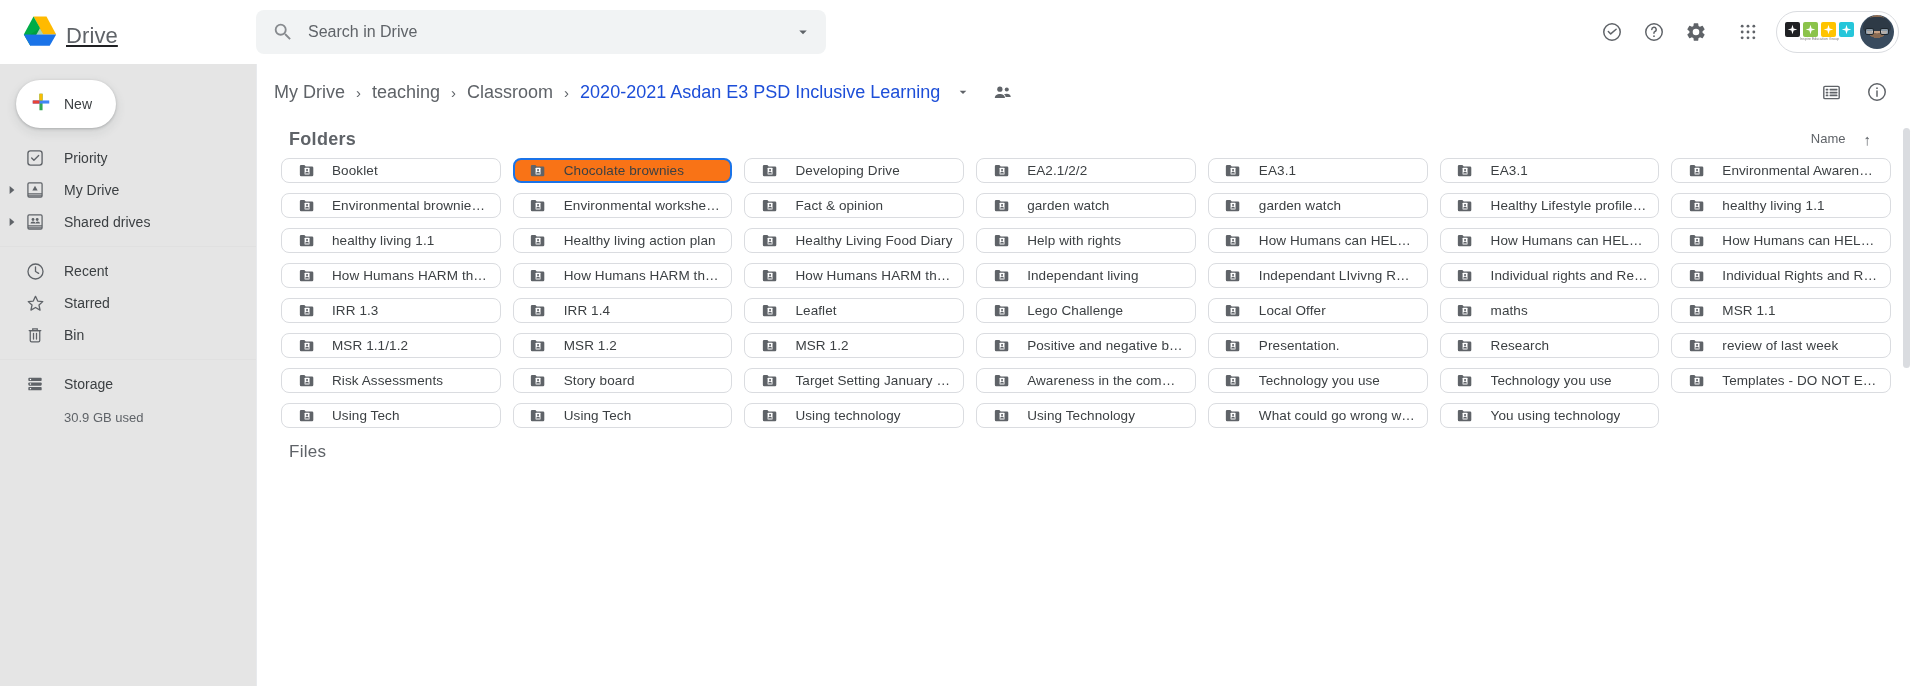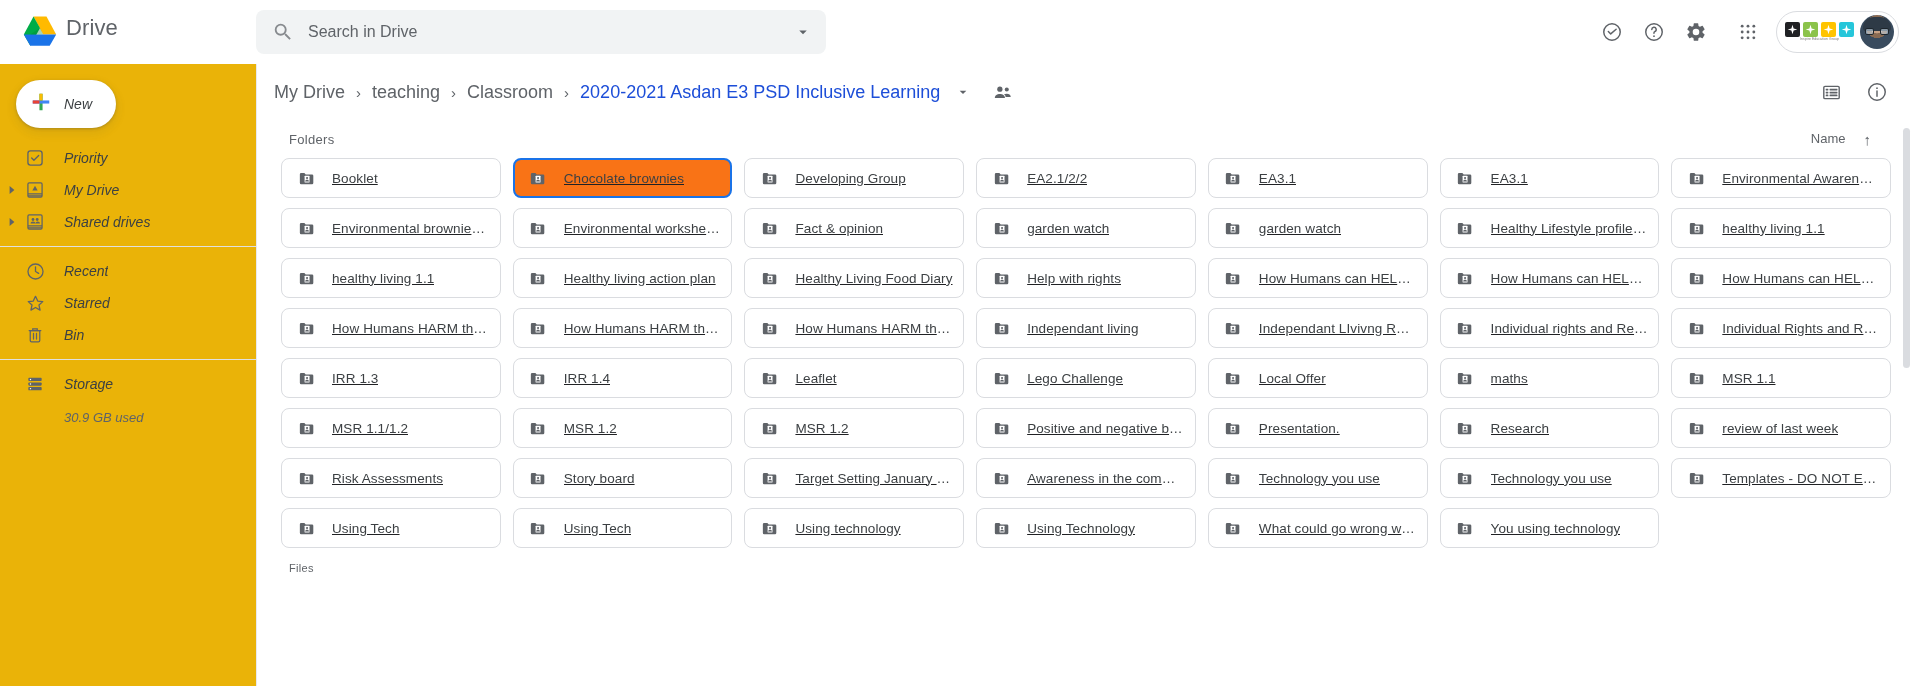--- a/index.html
+++ b/index.html
@@ -14,21 +14,21 @@
   }
   .app { display: flex; flex-direction: column; width: 1913px; height: 686px; }
 
   
   .topbar {
     height: 64px; flex: 0 0 64px;
     display: flex; align-items: center;
     background: #fff;
     position: relative;
   }
-  .brand { display: flex; align-items: flex-start; width: 256px; padding-left: 20px; flex: 0 0 256px; }
+  .brand { display: flex; align-items: flex-end; width: 256px; padding-left: 20px; flex: 0 0 256px; text-decoration: underline; }
   .brand-logo { width: 40px; height: 34px; margin-right: 6px; }
   .brand-name { font-size: 22px; color: #5f6368; letter-spacing: .1px; }
 
   .search-wrap { flex: 0 0 auto; margin-left: 0px; }
   .searchbox {
     width: 570px; height: 44px; background: #f1f3f4; border-radius: 8px;
     display: flex; align-items: center; padding: 0 10px 0 16px;
     cursor: text;
   }
   .search-ico { width: 22px; height: 22px; flex: 0 0 22px; margin-right: 14px; opacity: .72; }
@@ -61,21 +61,21 @@
   }
   .av-hair { position:absolute; left:3px; top:2px; width:28px; height:14px; border-radius:14px 14px 4px 4px; background:#2e3a46; }
   .av-glass { position:absolute; left:5px; top:13px; width:24px; height:7px; }
   .av-glass i { position:absolute; width:9px; height:7px; border:1.2px solid #1d242b; border-radius:2px; background:rgba(210,225,240,.55); }
   .av-glass i:first-child { left:0; } .av-glass i:last-child { right:0; }
 
   
   .body { flex: 1 1 auto; display: flex; min-height: 0; }
 
   
-  .sidebar { width: 256px; flex: 0 0 256px; padding-top: 8px; background: #eab308; overflow: hidden; font-style: italic; }
+  .sidebar { width: 256px; flex: 0 0 256px; padding-top: 8px; background: #e5e5e5; overflow: hidden; }
   .new-btn {
     margin: 8px 0 14px 16px; height: 48px; width: 100px;
     border-radius: 24px; background: #fff;
     box-shadow: 0 1px 3px rgba(60,64,67,.3), 0 4px 8px 3px rgba(60,64,67,.07);
     display: flex; align-items: center; padding-left: 14px; gap: 12px; cursor: pointer;
   }
   .new-label { font-size: 14px; color: #3c4043; }
   .nav-item {
     height: 32px; display: flex; align-items: center;
     border-radius: 0 16px 16px 0; padding-right: 12px; margin-right: 14px;
@@ -100,41 +100,41 @@
   .crumb-sep { color: #5f6368; font-size: 15px; padding: 0 2px; user-select: none; }
   .crumb-caret { width: 24px; height: 24px; display: flex; align-items: center; justify-content: center; cursor: pointer; border-radius: 50%; margin-left: 2px; }
   .crumb-share { width: 34px; height: 34px; border-radius: 50%; display: flex; align-items: center; justify-content: center; margin-left: 10px; cursor: pointer; }
   .crumb-right { display: flex; align-items: center; gap: 6px; flex: 0 0 auto; }
 
   .content { flex: 1 1 auto; overflow: hidden; position: relative; padding: 0 18px 0 20px; }
   .section-head {
     display: flex; align-items: center; justify-content: space-between;
     height: 38px; padding: 0 6px 0 12px;
   }
-  .section-title { font-size: 13px; color: #5f6368; font-weight: 400; letter-spacing: .3px; }
+  .section-title { font-size: 18px; color: #5f6368; font-weight: 700; letter-spacing: .3px; }
   .sort-ctl { display: flex; align-items: flex-start; gap: 18px; color: #5f6368; font-size: 13px; padding-right: 18px; }
   .sort-name { cursor: pointer; }
   .sort-arrow { cursor: pointer; font-size: 15px; }
 
   .grid {
     display: grid; grid-template-columns: repeat(7, 1fr);
     gap: 10px 12px; padding: 0 4px;
   }
   .card {
-    height: 40px; border: 1px solid #dadce0; border-radius: 8px;
+    height: 25px; border: 1px solid #dadce0; border-radius: 8px;
     background: #fff; display: flex; align-items: center;
-    padding: 0 10px 0 14px; cursor: pointer; overflow: hidden; text-decoration: underline;
+    padding: 0 10px 0 14px; cursor: pointer; overflow: hidden;
   }
   .card.selected { border: 2px solid #1a73e8; background: #f97316; padding-left: 13px; }
   .card-ico { width: 20px; height: 20px; flex: 0 0 20px; margin-right: 16px; display: flex; align-items: center; justify-content: center; }
   .card-label {
     font-size: 13.5px; color: #3c4043; white-space: nowrap;
     overflow: hidden; text-overflow: ellipsis; letter-spacing: .1px;
   }
-  .files-head { padding: 14px 0 0 12px; font-size: 11px; color: #5f6368; font-weight: 500; letter-spacing: .3px; }
+  .files-head { padding: 14px 0 0 12px; font-size: 17px; color: #5f6368; font-weight: 500; letter-spacing: .3px; }
 
   
   .scroll-rail { position: absolute; right: 2px; top: 0; width: 8px; height: 100%; }
   .scroll-thumb { position: absolute; right: 1px; top: 8px; width: 7px; height: 240px; border-radius: 4px; background: #dadce0; cursor: pointer; }
 </style>
 </head>
 <body>
 
 <div class="app">
 
@@ -435,21 +435,21 @@
             </div>
             <div class="card">
               <span class="card-ico">
                 <svg viewBox="0 0 24 24" width="19" height="19" fill="#5f6368">
                   <path d="M3.6 6.6a1.6 1.6 0 0 1 1.6-1.6h4.1l1.7 2h8a1.6 1.6 0 0 1 1.6 1.6v9.2a1.6 1.6 0 0 1-1.6 1.6H5.2a1.6 1.6 0 0 1-1.6-1.6z"></path>
                   <rect x="9.6" y="8.6" width="6.2" height="8.4" rx=".7" fill="#fff"></rect>
                   <circle cx="12.7" cy="11.4" r="1.35" fill="#5f6368"></circle>
                   <path d="M10.3 15.9c0-1.4 1.1-2.2 2.4-2.2s2.4.8 2.4 2.2z" fill="#5f6368"></path>
                 </svg>
               </span>
-              <span class="card-label">Developing Group</span>
+              <span class="card-label">Developing Drive</span>
             </div>
             <div class="card">
               <span class="card-ico">
                 <svg viewBox="0 0 24 24" width="19" height="19" fill="#5f6368">
                   <path d="M3.6 6.6a1.6 1.6 0 0 1 1.6-1.6h4.1l1.7 2h8a1.6 1.6 0 0 1 1.6 1.6v9.2a1.6 1.6 0 0 1-1.6 1.6H5.2a1.6 1.6 0 0 1-1.6-1.6z"></path>
                   <rect x="9.6" y="8.6" width="6.2" height="8.4" rx=".7" fill="#fff"></rect>
                   <circle cx="12.7" cy="11.4" r="1.35" fill="#5f6368"></circle>
                   <path d="M10.3 15.9c0-1.4 1.1-2.2 2.4-2.2s2.4.8 2.4 2.2z" fill="#5f6368"></path>
                 </svg>
               </span>

